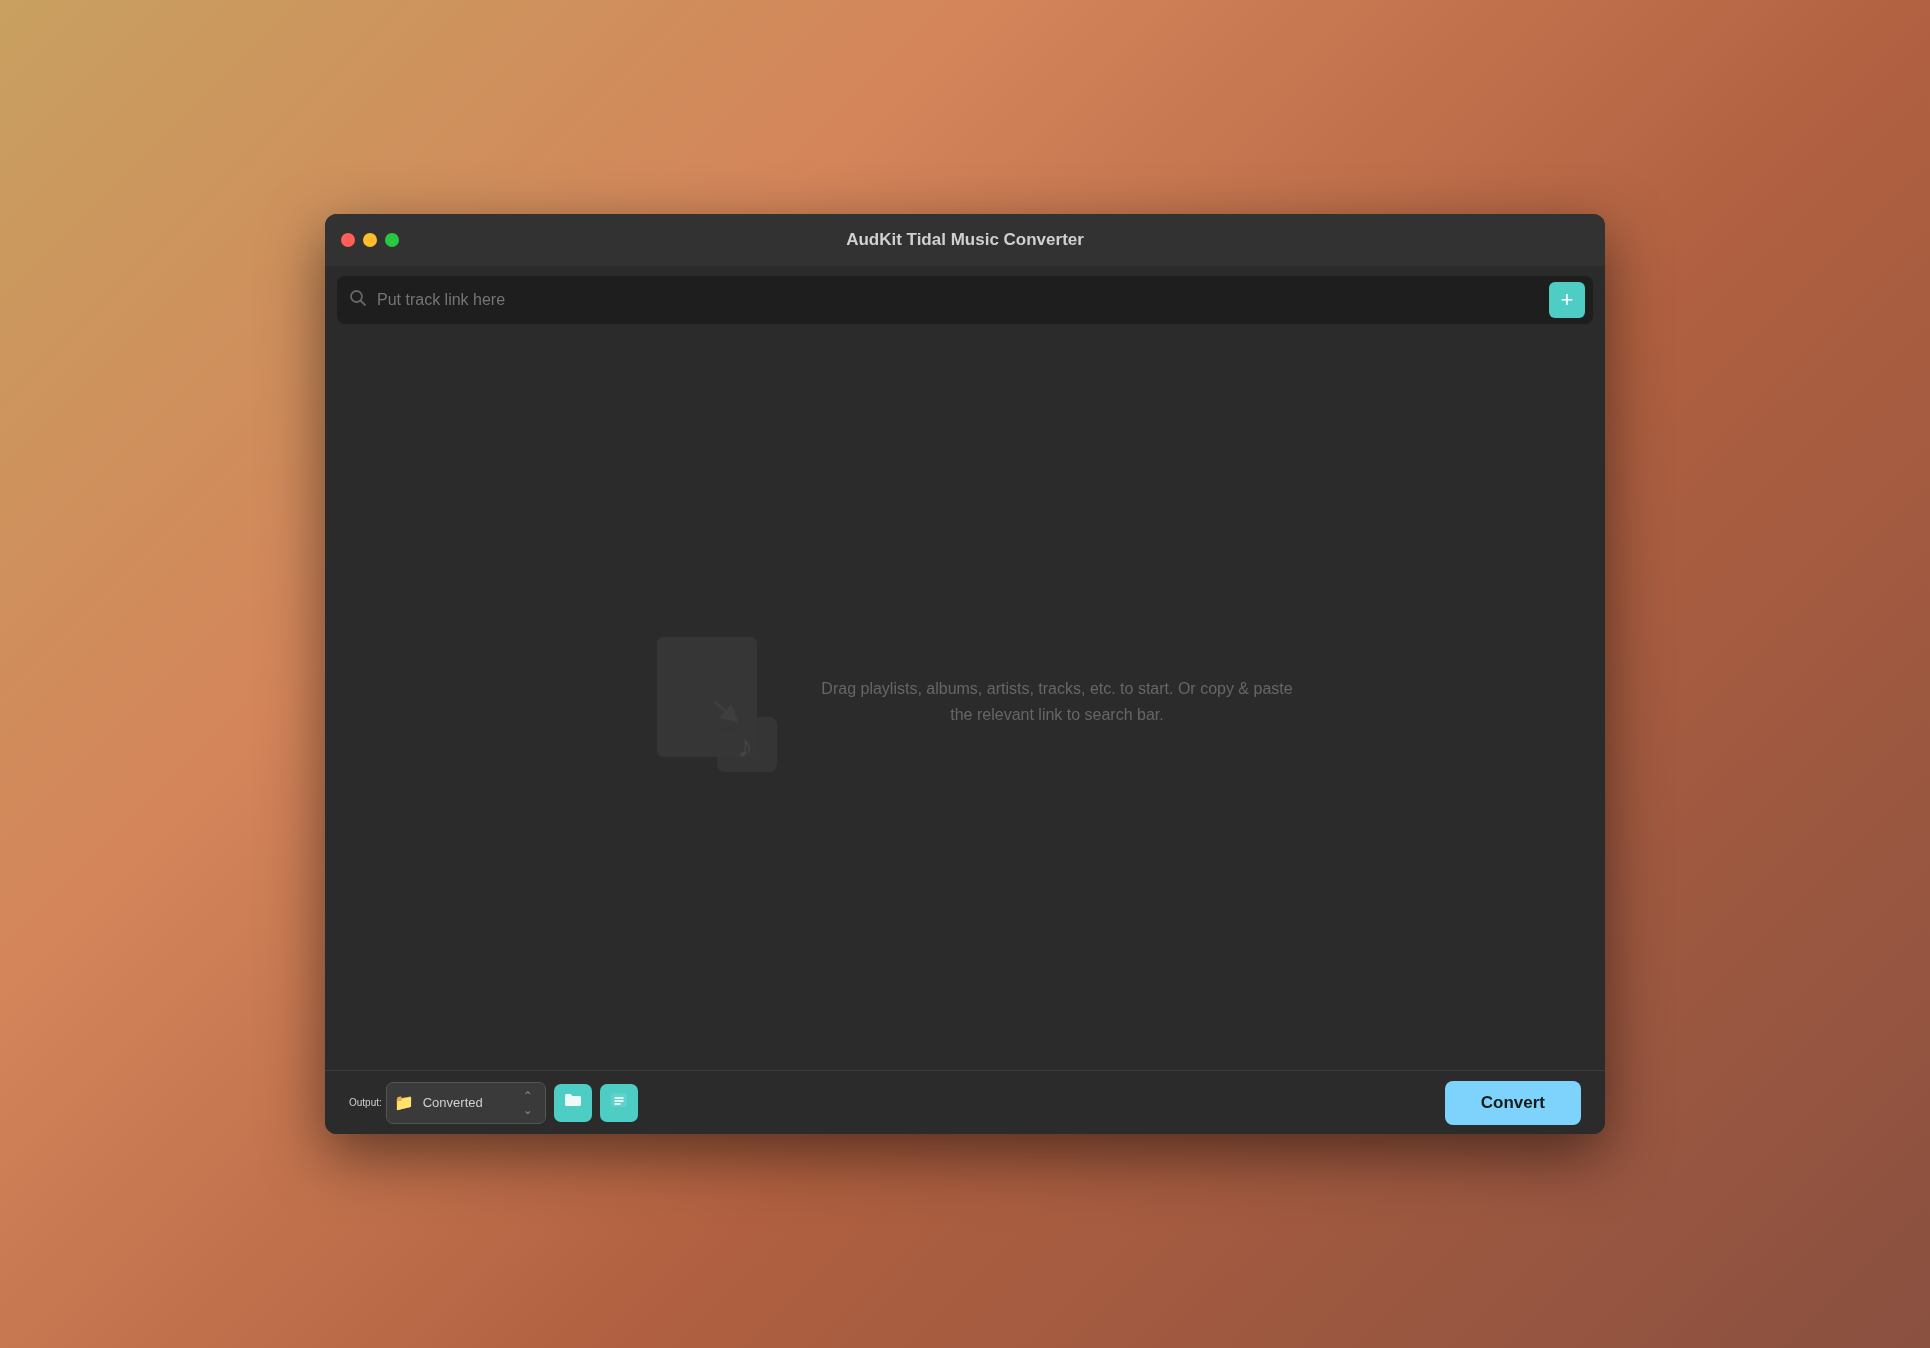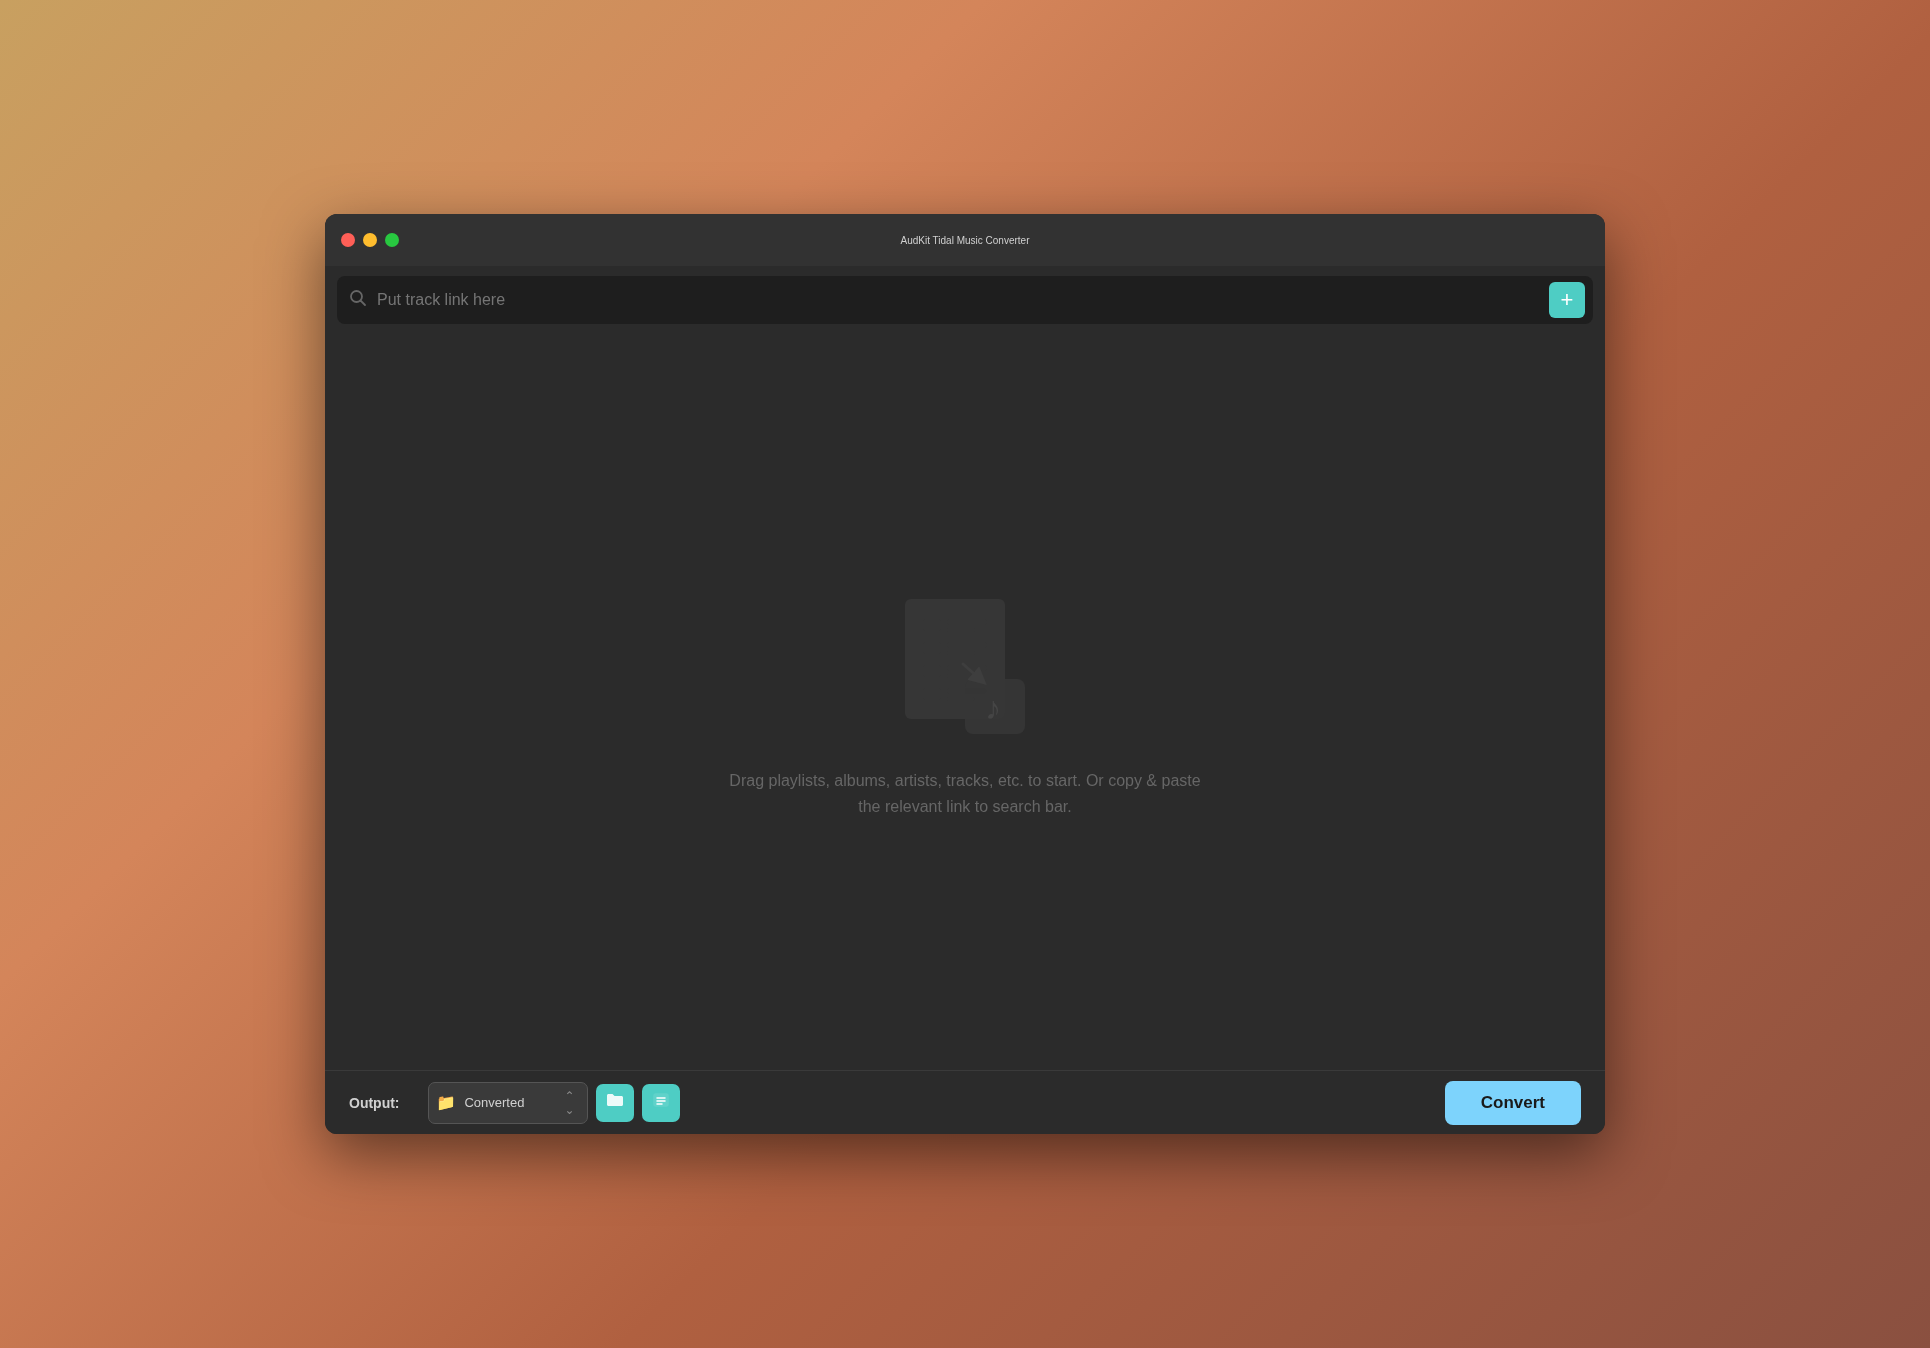--- a/index.html
+++ b/index.html
@@ -54,22 +54,22 @@
       border: none;
       cursor: pointer;
     }
 
     .window-btn.close { background: #ff5f57; }
     .window-btn.minimize { background: #ffbd2e; }
     .window-btn.maximize { background: #28c840; }
 
     .title-text {
       color: #d0d0d0;
-      font-size: 10px;
-      font-weight: 400;
+      font-size: 17px;
+      font-weight: 700;
     }
 
     .search-bar {
       height: 48px;
       background: #1e1e1e;
       margin: 10px 12px;
       border-radius: 8px;
       display: flex;
       align-items: center;
       padding: 0 12px;
@@ -107,21 +107,21 @@
       color: white;
       font-size: 22px;
       font-weight: 300;
     }
 
     .main-content {
       flex: 1;
       display: flex;
       align-items: center;
       justify-content: center;
-      flex-direction: column;
+      flex-direction: row;
       gap: 24px;
     }
 
     .empty-illustration {
       width: 160px;
       height: 160px;
       position: relative;
       opacity: 0.45;
     }
 
@@ -137,23 +137,23 @@
       background: #2b2b2b;
       border-top: 1px solid #3a3a3a;
       display: flex;
       align-items: center;
       padding: 0 24px;
       flex-shrink: 0;
     }
 
     .output-label {
       color: #d0d0d0;
-      font-size: 14px;
-      font-weight: 700;
-      margin-right: 28px;
+      font-size: 10px;
+      font-weight: 400;
+      margin-right: 4px;
     }
 
     .output-dropdown {
       background: #3a3a3a;
       border: 1px solid #555;
       border-radius: 7px;
       color: #d0d0d0;
       font-size: 13px;
       padding: 6px 12px 6px 8px;
       display: flex;

